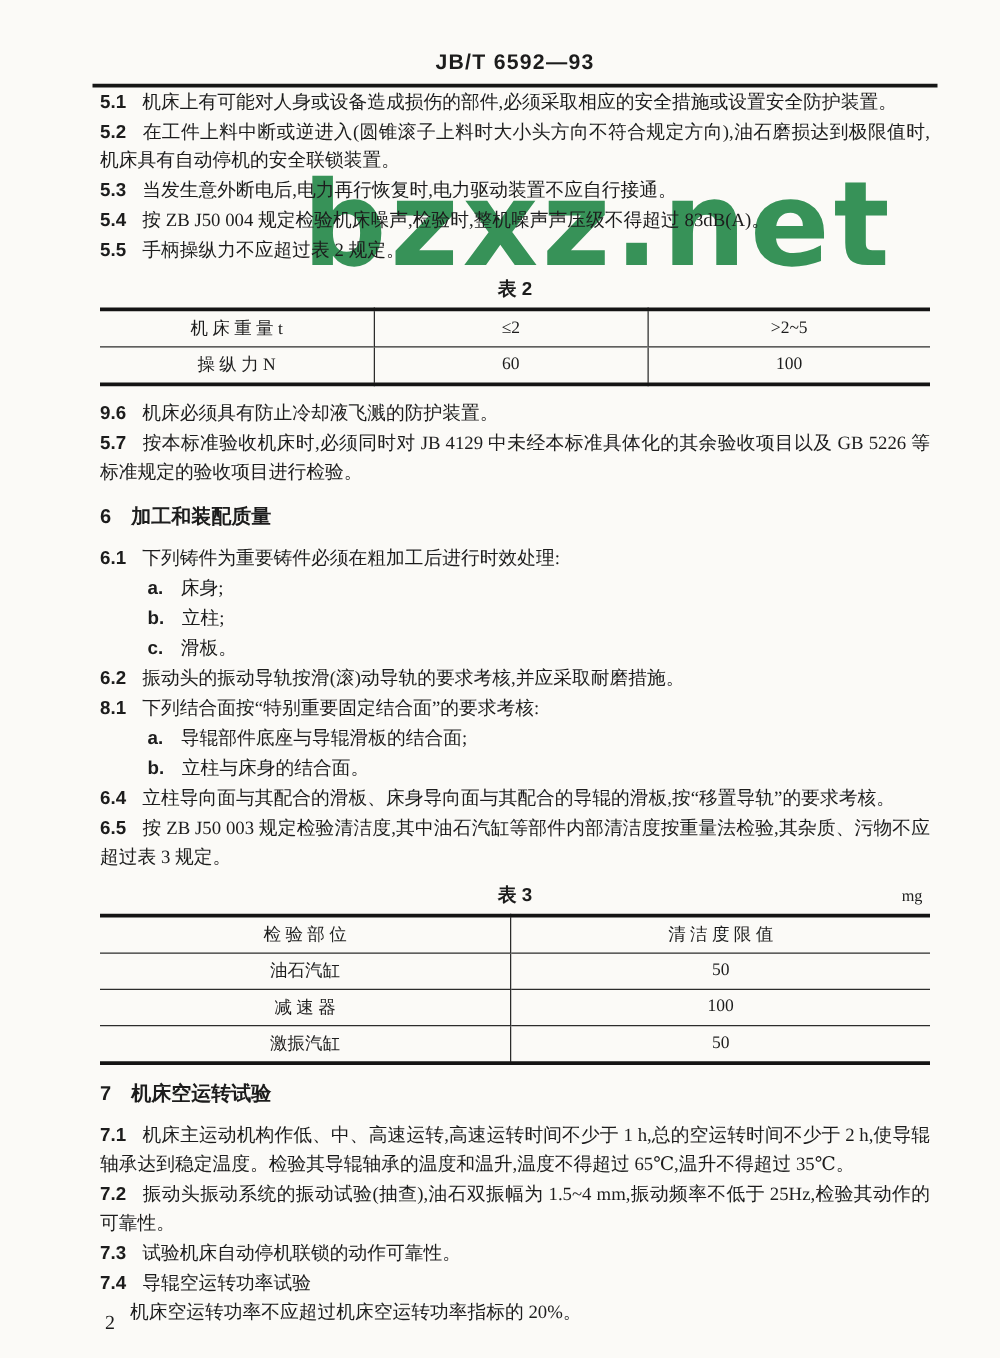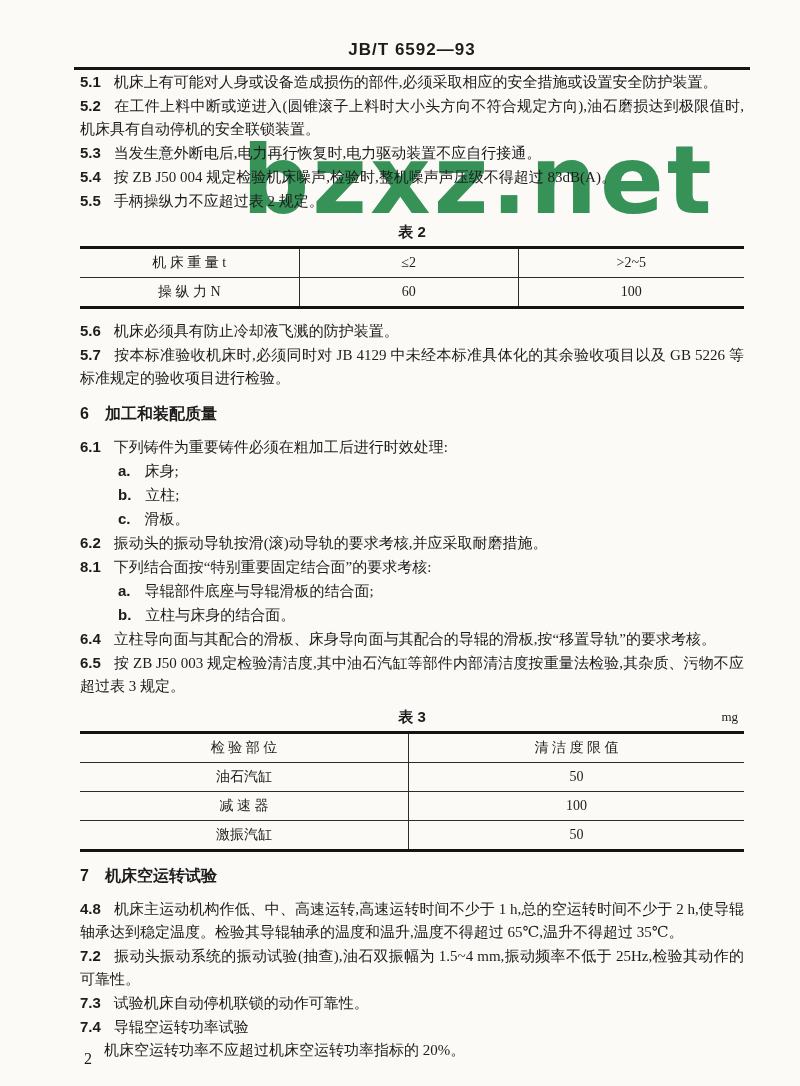--- a/index.html
+++ b/index.html
@@ -96,21 +96,21 @@
       </tr>
       <tr>
         <td>操 纵 力 N</td>
         <td>60</td>
         <td>100</td>
       </tr>
     </tbody>
       </table>
 
     <div class="spacer-sm"></div>
-    <p class="clause"><span class="num">5.6</span><span>机床必须具有防止冷却液飞溅的防护装置。</span></p>
+    <p class="clause"><span class="num">9.6</span><span>机床必须具有防止冷却液飞溅的防护装置。</span></p>
     <p class="clause"><span class="num">5.7</span><span>按本标准验收机床时,必须同时对 JB 4129 中未经本标准具体化的其余验收项目以及 GB 5226 等标准规定的验收项目进行检验。</span></p>
 
     <h2 class="sec-heading"><span class="num">6</span><span>加工和装配质量</span></h2>
 
     <p class="clause"><span class="num">6.1</span><span>下列铸件为重要铸件必须在粗加工后进行时效处理:</span></p>
     <p class="list-item"><span class="letter">a.</span><span>床身;</span></p>
     <p class="list-item"><span class="letter">b.</span><span>立柱;</span></p>
     <p class="list-item"><span class="letter">c.</span><span>滑板。</span></p>
     <p class="clause"><span class="num">6.2</span><span>振动头的振动导轨按滑(滚)动导轨的要求考核,并应采取耐磨措施。</span></p>
     <p class="clause"><span class="num">8.1</span><span>下列结合面按“特别重要固定结合面”的要求考核:</span></p>
@@ -136,21 +136,21 @@
       </tr>
       <tr>
         <td>激振汽缸</td>
         <td>50</td>
       </tr>
     </tbody>
       </table>
 
     <h2 class="sec-heading"><span class="num">7</span><span>机床空运转试验</span></h2>
 
-    <p class="clause"><span class="num">4.8</span><span>机床主运动机构作低、中、高速运转,高速运转时间不少于 1 h,总的空运转时间不少于 2 h,使导辊轴承达到稳定温度。检验其导辊轴承的温度和温升,温度不得超过 65℃,温升不得超过 35℃。</span></p>
+    <p class="clause"><span class="num">7.1</span><span>机床主运动机构作低、中、高速运转,高速运转时间不少于 1 h,总的空运转时间不少于 2 h,使导辊轴承达到稳定温度。检验其导辊轴承的温度和温升,温度不得超过 65℃,温升不得超过 35℃。</span></p>
     <p class="clause"><span class="num">7.2</span><span>振动头振动系统的振动试验(抽查),油石双振幅为 1.5~4 mm,振动频率不低于 25Hz,检验其动作的可靠性。</span></p>
     <p class="clause"><span class="num">7.3</span><span>试验机床自动停机联锁的动作可靠性。</span></p>
     <p class="clause"><span class="num">7.4</span><span>导辊空运转功率试验</span></p>
     <p class="clause indent-body"><span>机床空运转功率不应超过机床空运转功率指标的 20%。</span></p>
 
   </div>
 
   <div class="page-number">2</div>
 
 </div>

